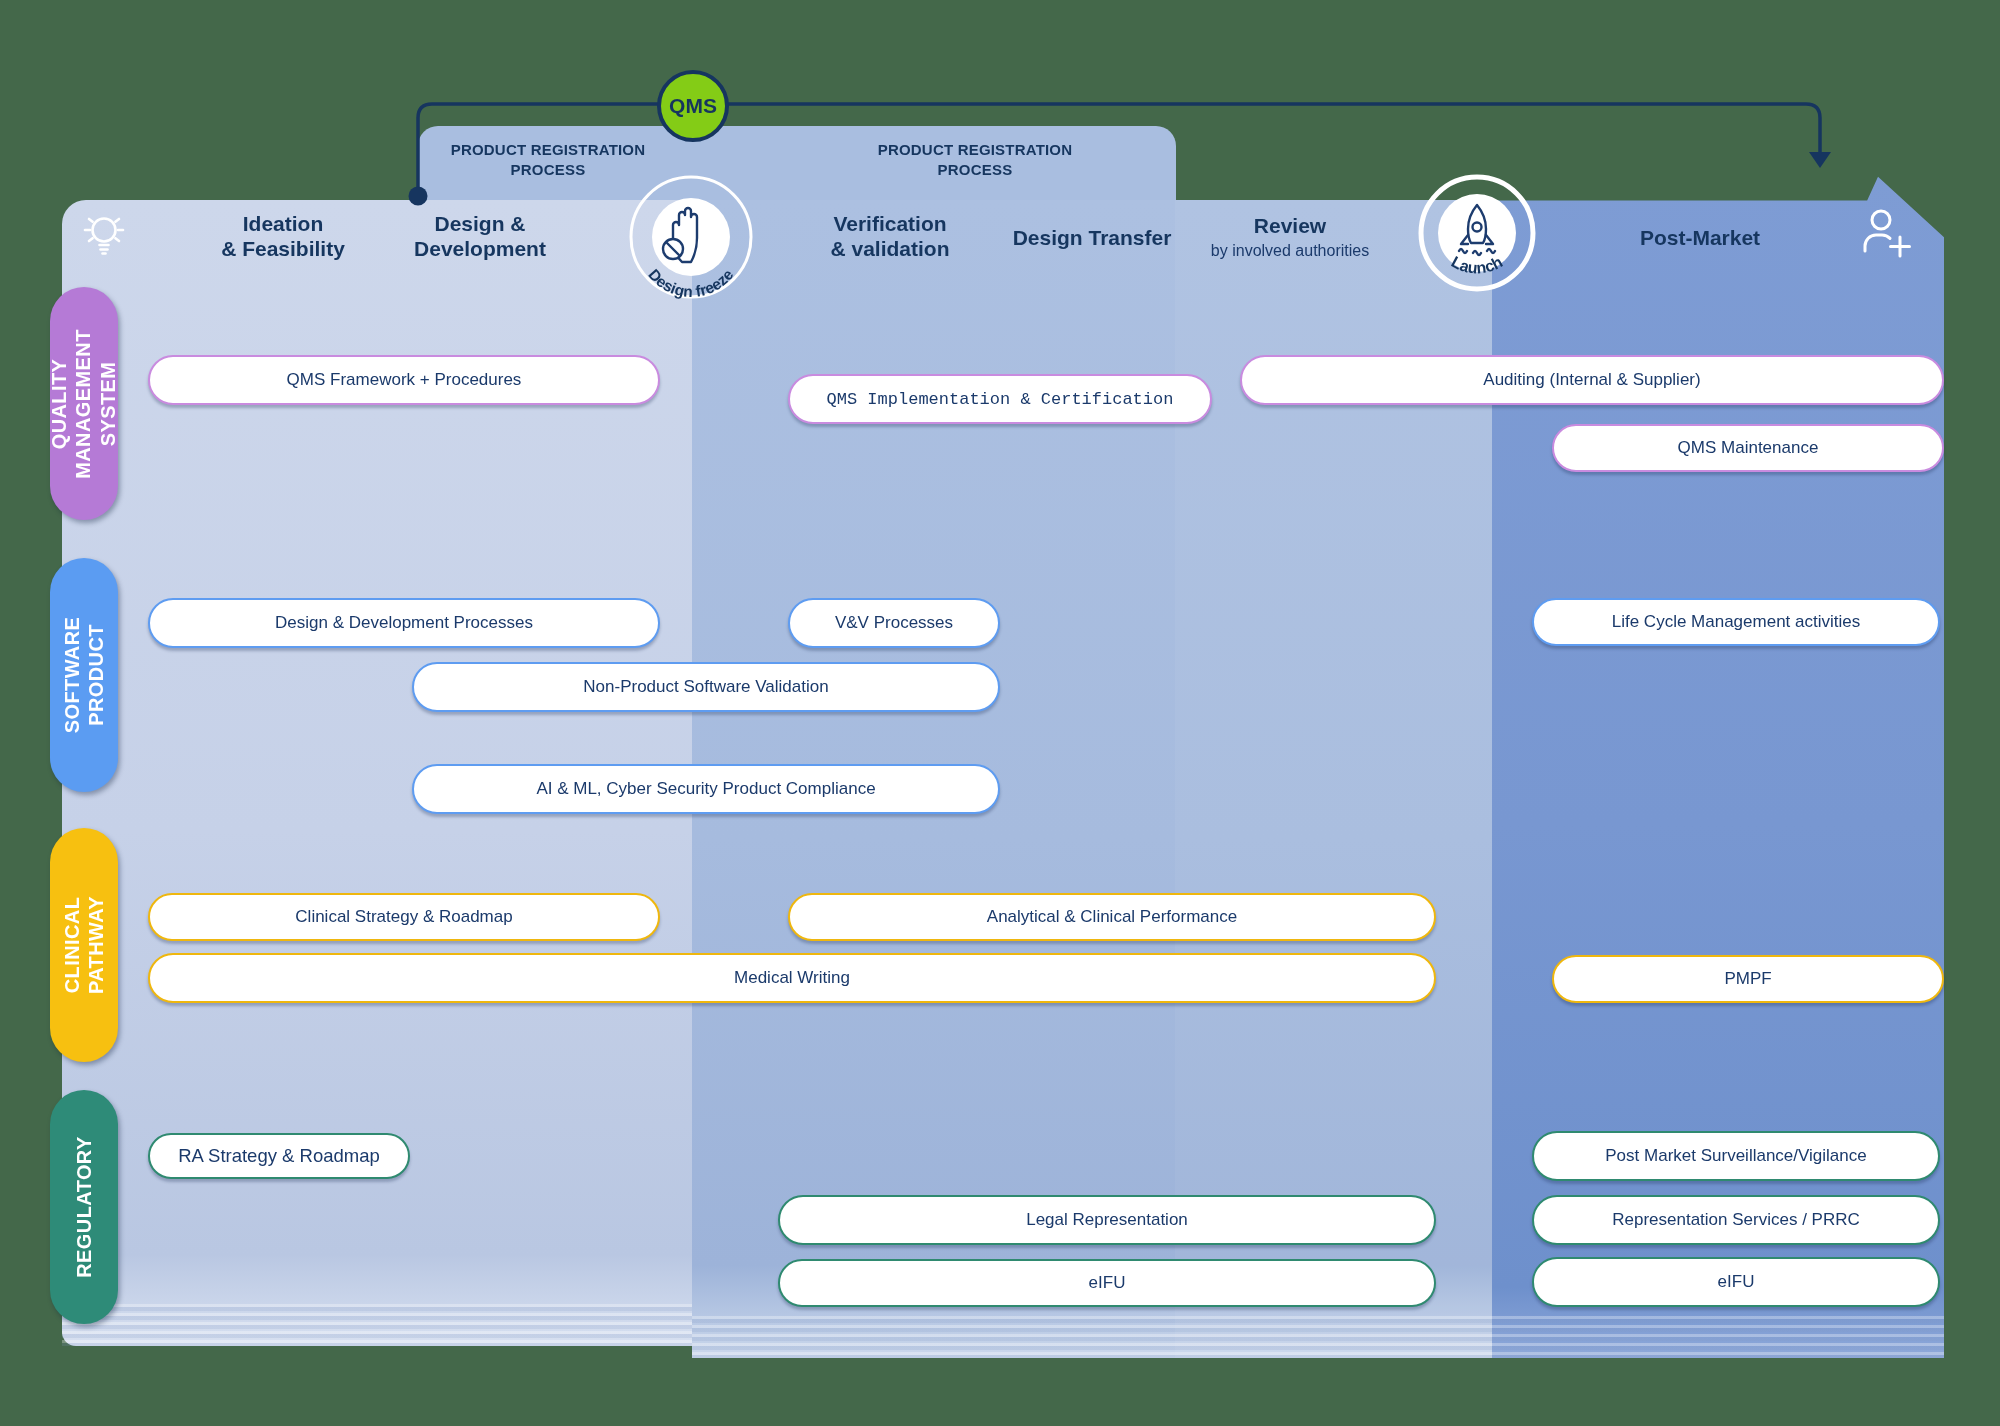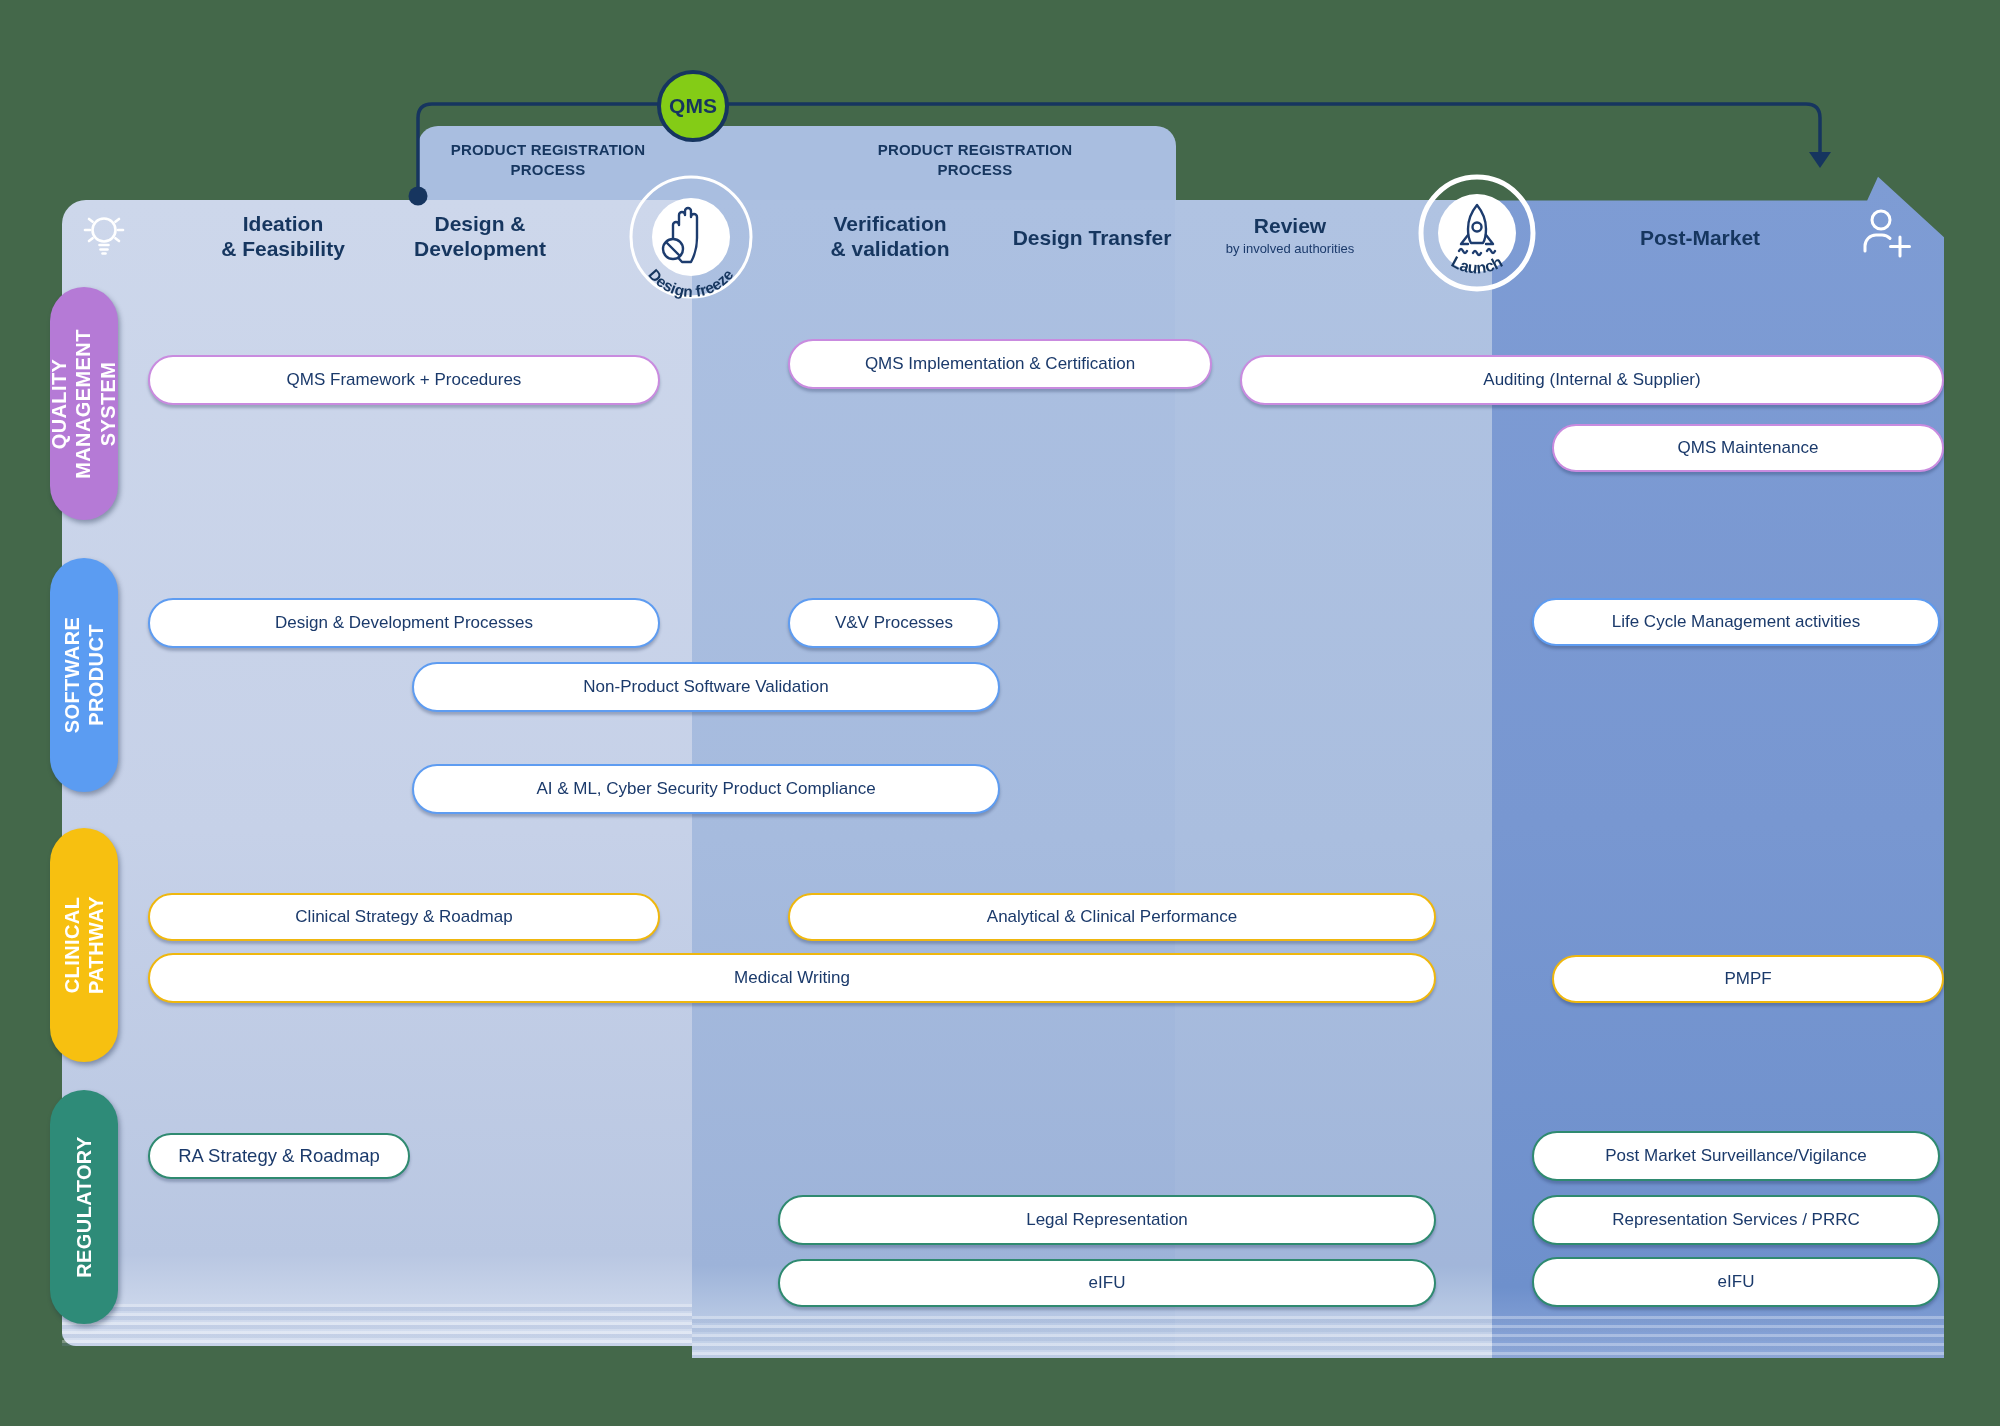--- a/index.html
+++ b/index.html
@@ -17,21 +17,21 @@
     background:linear-gradient(180deg,#7E9CD4 0%,#7897D1 55%,#6E90CC 94%,#8FA9DA 100%);
     clip-path:polygon(0 2.4%,83% 2.4%,85.4% 0.4%,100% 5.5%,100% 100%,0 100%);}
   .review-tint{left:1175px;top:200px;width:317px;height:1158px;background:rgba(255,255,255,0.05);}
   .bottom-stripes{position:absolute;left:0;right:0;bottom:0;height:44px;opacity:.55;
     background:repeating-linear-gradient(180deg,rgba(255,255,255,0) 0 2px,rgba(255,255,255,.55) 2px 5px,rgba(130,152,195,.35) 5px 9px);}
   
   .banner{left:418px;top:126px;width:758px;height:74px;background:#A9BEE0;border-radius:20px 20px 0 0;}
   .banner-text{top:140px;width:300px;text-align:center;color:#16365F;font-weight:bold;font-size:15px;line-height:1.32;letter-spacing:.2px;}
   
   .phase-title{width:260px;text-align:center;color:#16365F;font-weight:bold;font-size:21px;line-height:1.18;}
-  .phase-sub{width:260px;text-align:center;color:#1B3A6B;font-size:13px;line-height:1.1;}
+  .phase-sub{width:260px;text-align:center;color:#1B3A6B;font-size:16px;line-height:1.1;}
   
   .lane{position:absolute;left:50px;width:68px;border-radius:34px;box-shadow:2px 3px 5px rgba(10,25,55,.35);}
   .lane-label{position:absolute;left:50%;top:50%;transform:translate(-50%,-50%) rotate(-90deg);
     width:232px;text-align:center;color:#fff;font-weight:bold;font-size:20px;line-height:1.22;letter-spacing:.4px;}
   
   .pill{position:absolute;background:#fff;border:2.5px solid #999;border-radius:999px;
     display:flex;align-items:center;justify-content:center;color:#1B3A6B;font-size:17px;font-weight:500;
     box-shadow:0 3px 3px rgba(20,40,80,.28);}
   .pill-sm{font-size:18.5px;}
   
@@ -154,21 +154,21 @@
   </div>
   <div class="lane" style="top: 828px; height: 234px; background: rgb(247, 192, 16);">
     <div class="lane-label prewrap">CLINICAL
 PATHWAY</div>
   </div>
   <div class="lane" style="top: 1090px; height: 234px; background: rgb(46, 139, 120);">
     <div class="lane-label">REGULATORY</div>
   </div>
 
   <div class="pill" style="left: 148px; top: 355px; width: 508px; height: 46px; border-color: rgb(201, 139, 223);">QMS Framework + Procedures</div>
-  <div class="pill" style="left: 788px; top: 339px; width: 420px; height: 46px; border-color: rgb(201, 139, 223);">QMS Implementation &amp; Certification</div>
+  <div class="pill" style="left: 788px; top: 374px; width: 420px; height: 46px; border-color: rgb(201, 139, 223); font-family: Liberation Mono, monospace;">QMS Implementation &amp; Certification</div>
   <div class="pill" style="left: 1240px; top: 355px; width: 700px; height: 46px; border-color: rgb(201, 139, 223);">Auditing (Internal &amp; Supplier)</div>
   <div class="pill" style="left: 1552px; top: 424px; width: 388px; height: 44px; border-color: rgb(201, 139, 223);">QMS Maintenance</div>
 
   <div class="pill" style="left: 148px; top: 598px; width: 508px; height: 46px; border-color: rgb(94, 156, 241);">Design &amp; Development Processes</div>
   <div class="pill" style="left: 788px; top: 598px; width: 208px; height: 46px; border-color: rgb(94, 156, 241);">V&amp;V Processes</div>
   <div class="pill" style="left: 1532px; top: 598px; width: 404px; height: 44px; border-color: rgb(94, 156, 241);">Life Cycle Management activities</div>
   <div class="pill" style="left: 412px; top: 662px; width: 584px; height: 46px; border-color: rgb(94, 156, 241);">Non-Product Software Validation</div>
   <div class="pill" style="left: 412px; top: 726px; width: 584px; height: 46px; border-color: rgb(94, 156, 241); margin-top: 38px;">AI &amp; ML, Cyber Security Product Compliance</div>
 
   <div class="pill" style="left: 148px; top: 893px; width: 508px; height: 44px; border-color: rgb(239, 183, 14);">Clinical Strategy &amp; Roadmap</div>

